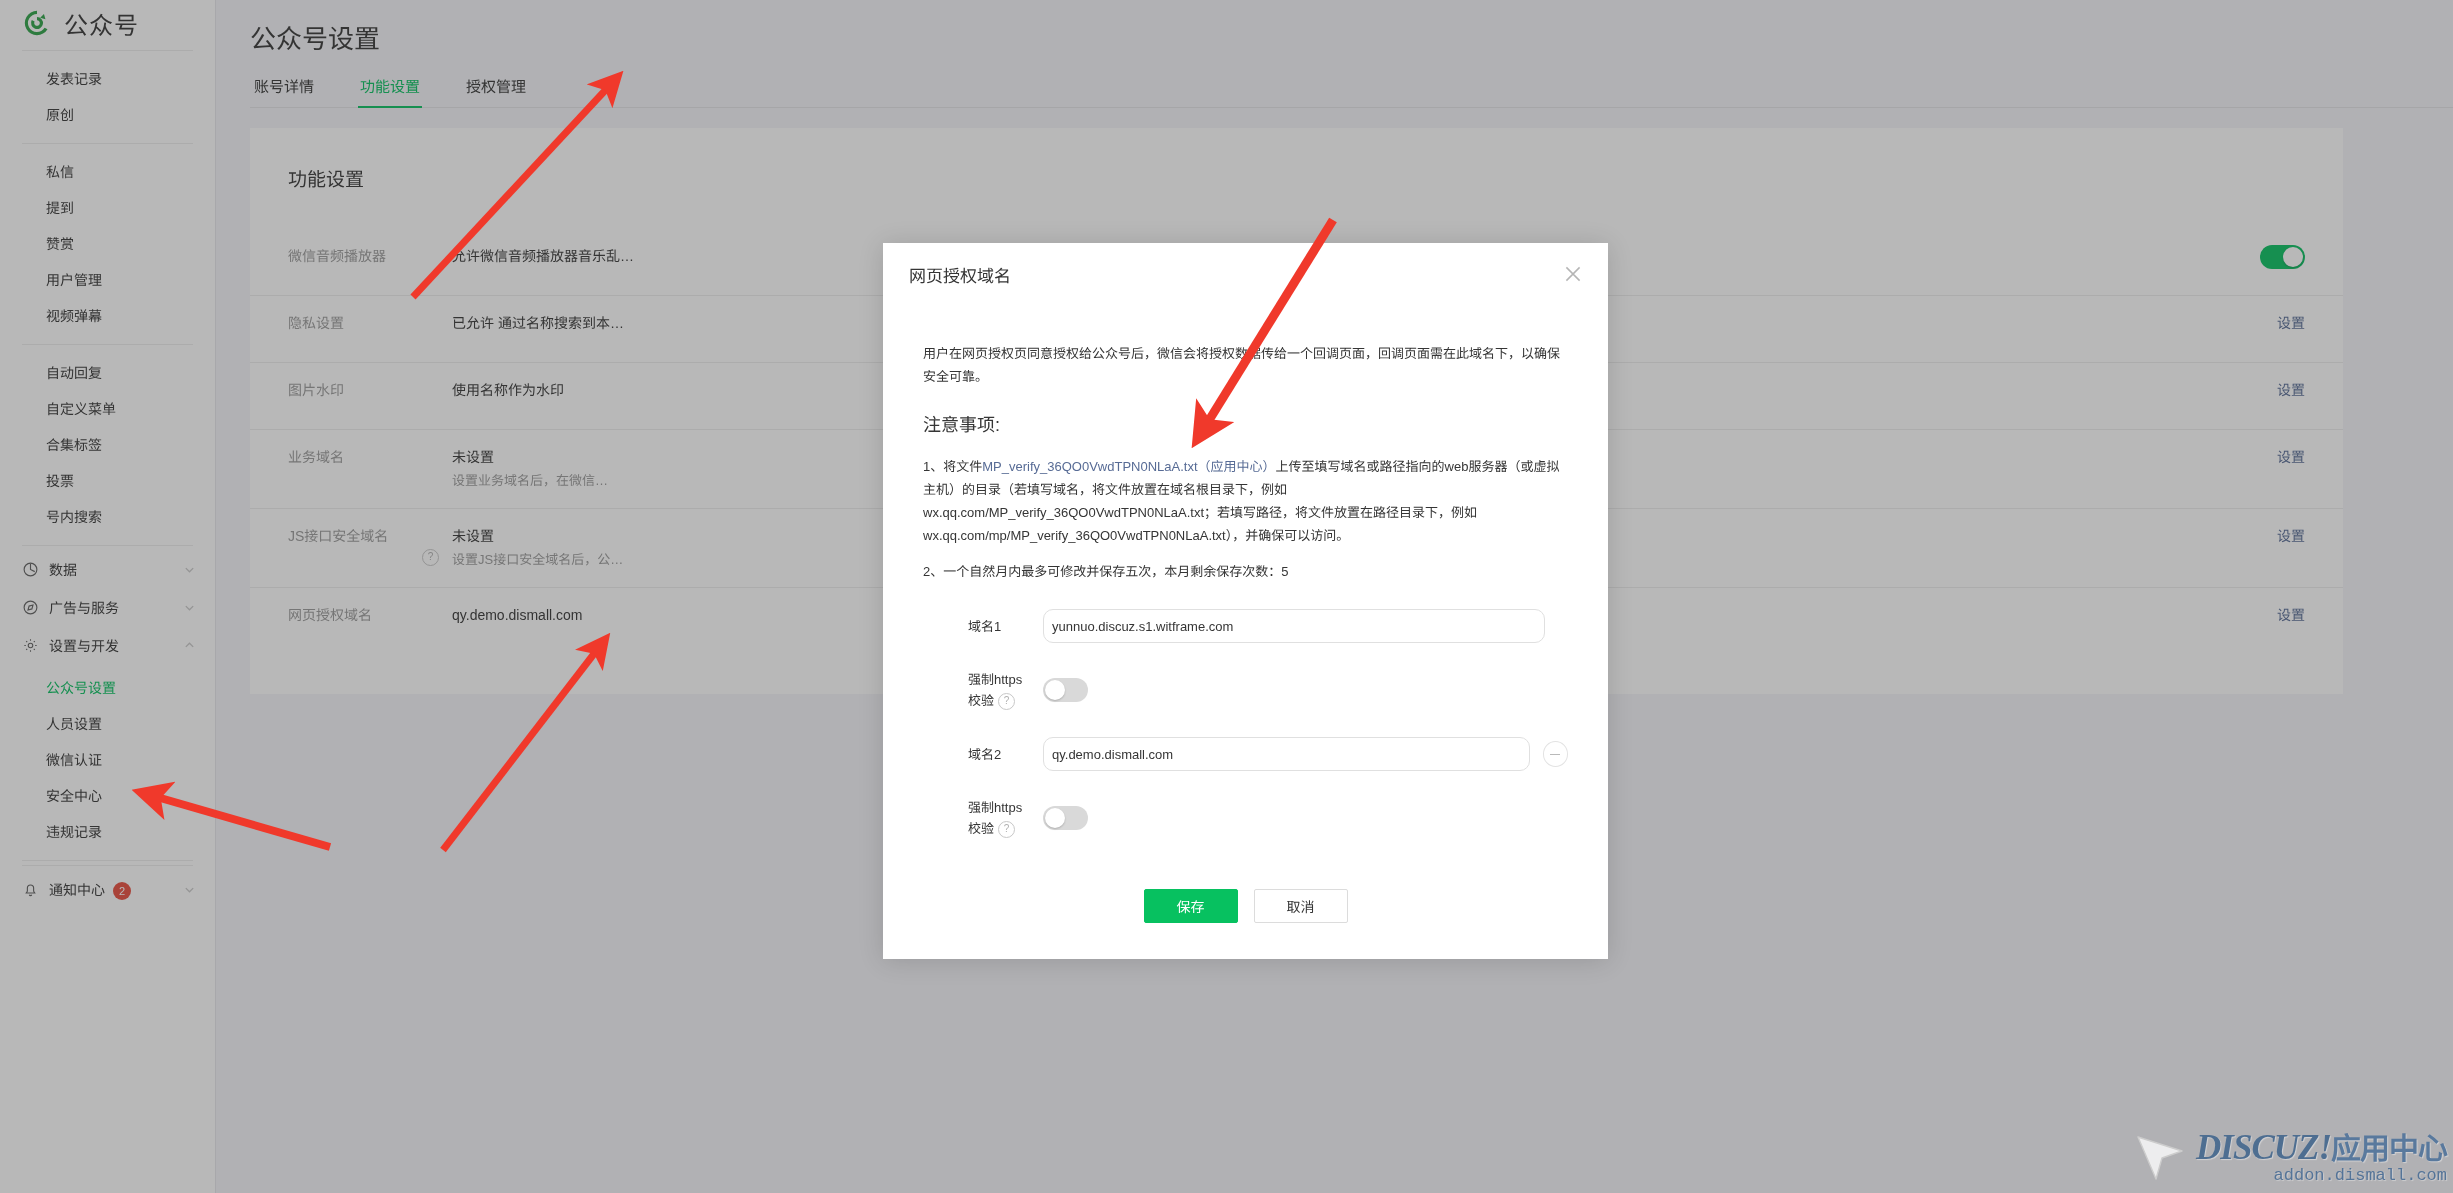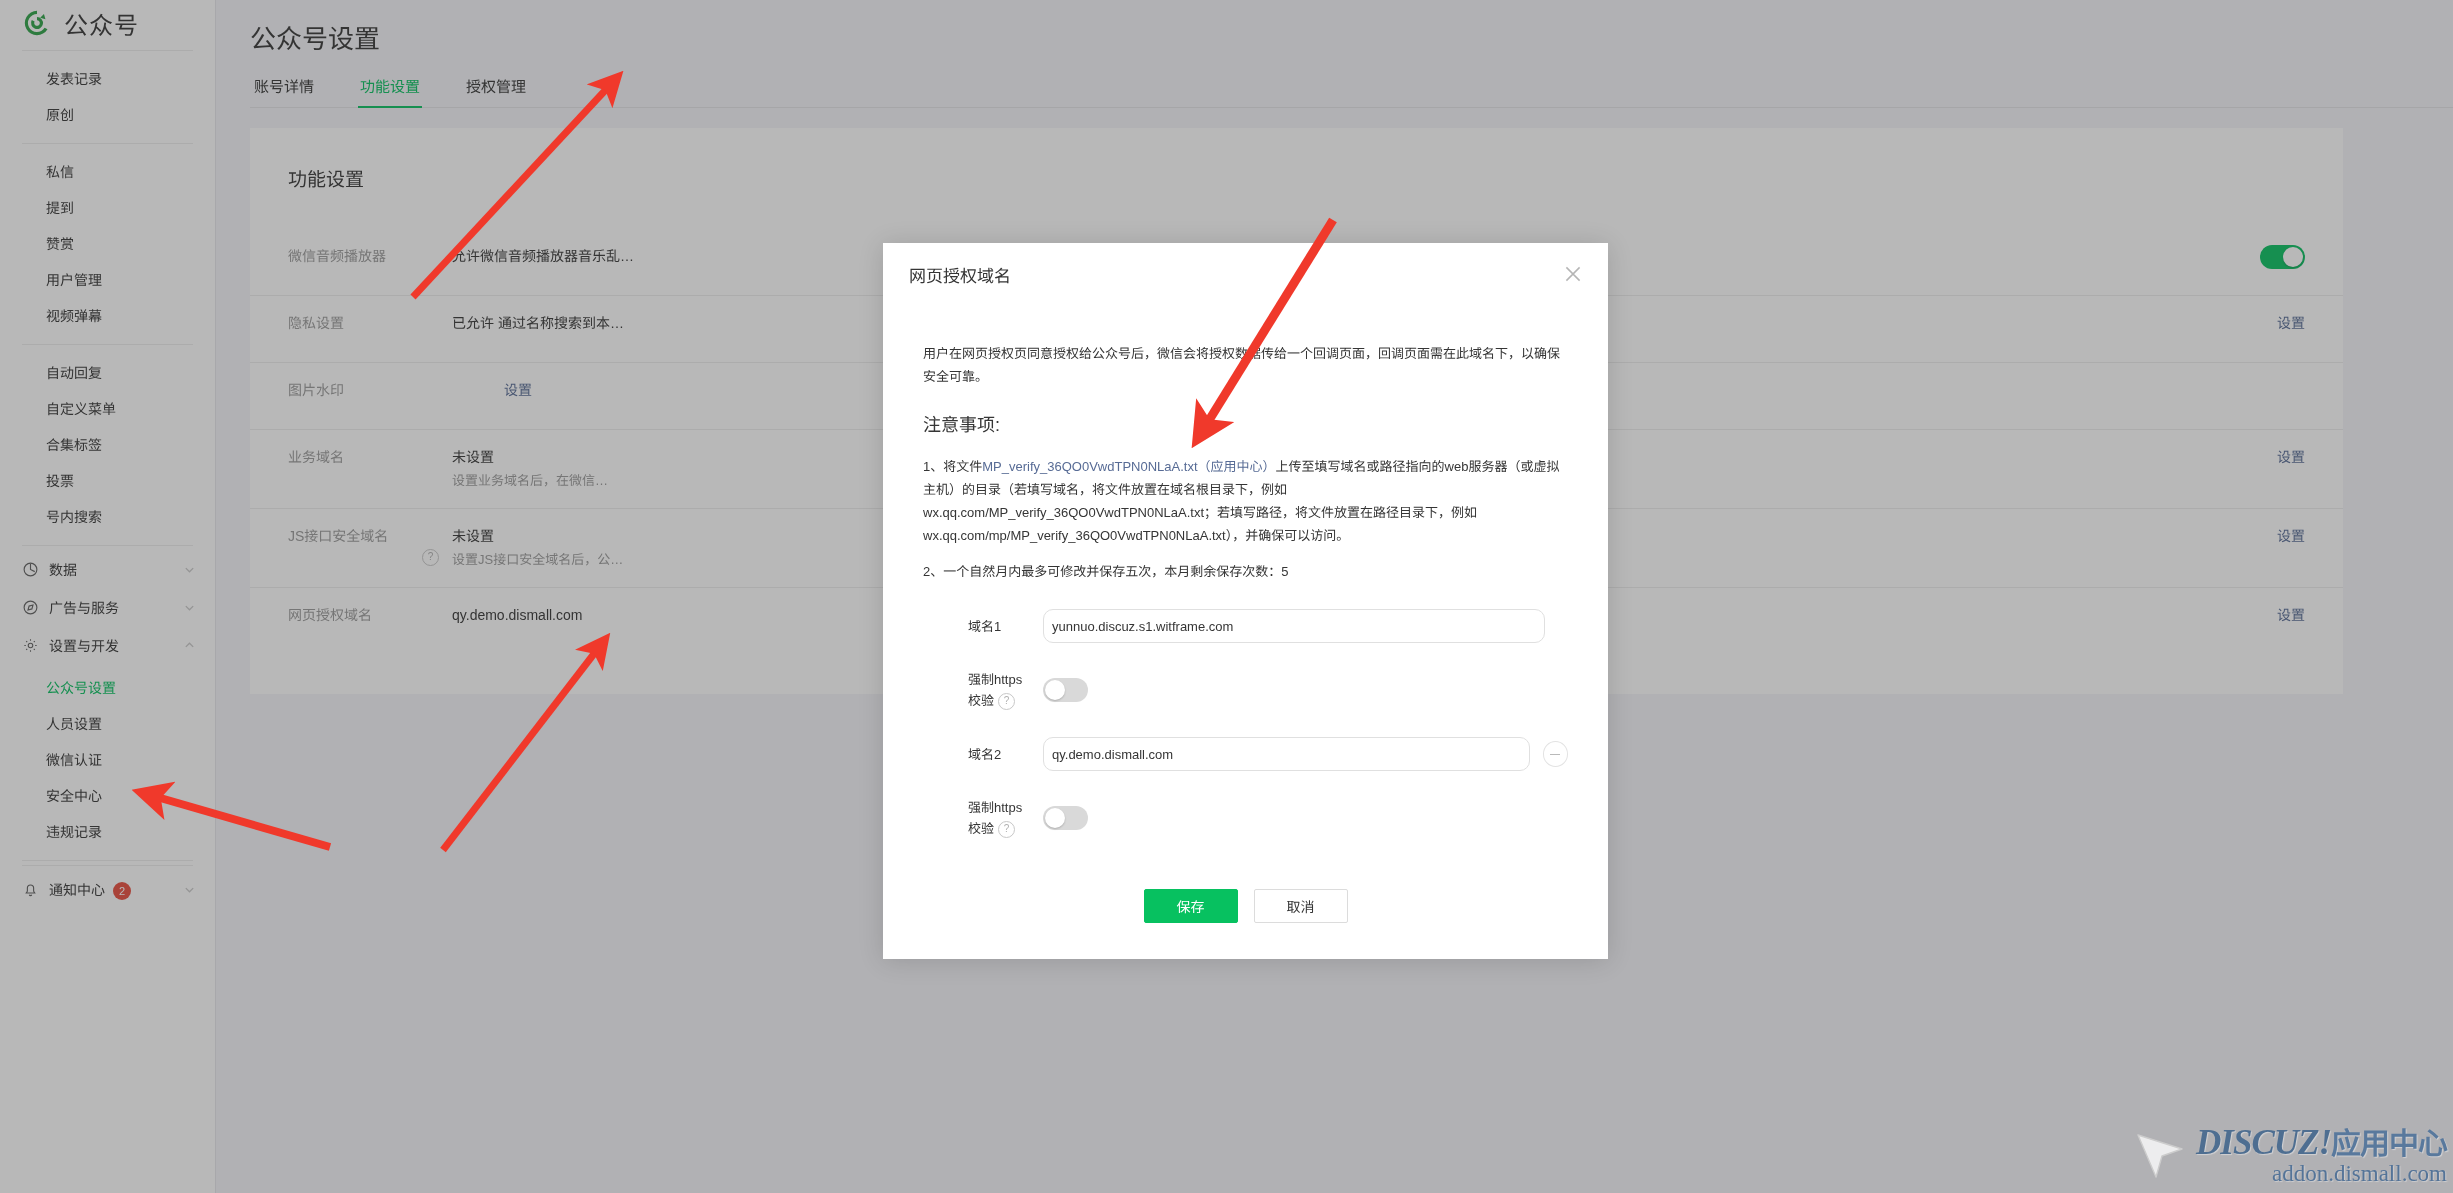--- a/index.html
+++ b/index.html
@@ -385,22 +385,22 @@
     text-shadow: 1px 1px 1px rgba(255,255,255,.45);
     letter-spacing: -1px;
   }
   .wm-cn {
     font-style: normal;
     font-weight: bold;
     font-size: 30px;
     color: #52759c;
   }
   .wm-sub {
-    font-family: Liberation Serif, serif;
-    font-size: 23px;
+    font-family: Liberation Mono, monospace;
+    font-size: 17px;
     color: #4d6f96;
     text-align: right;
     margin-top: 2px;
     text-shadow: 1px 1px 1px rgba(255,255,255,.4);
   }
 </style>
 </head>
 <body>
 
 <div id="app">
@@ -534,20 +534,23 @@
           <div class="srow-help"></div>
           <div class="srow-body">
             <div>已允许 通过名称搜索到本…</div>
           </div>
           <div class="srow-action">设置</div>
         </div>
 
         <div class="srow">
           <div class="srow-label">图片水印</div>
           <div class="srow-help"></div>
+          <div class="srow-body">
+            <div>使用名称作为水印</div>
+          </div>
           <div class="srow-action">设置</div>
         </div>
 
         <div class="srow">
           <div class="srow-label">业务域名</div>
           <div class="srow-help"></div>
           <div class="srow-body">
             <div>未设置</div>
             <div class="sub">设置业务域名后，在微信…</div>
           </div>

